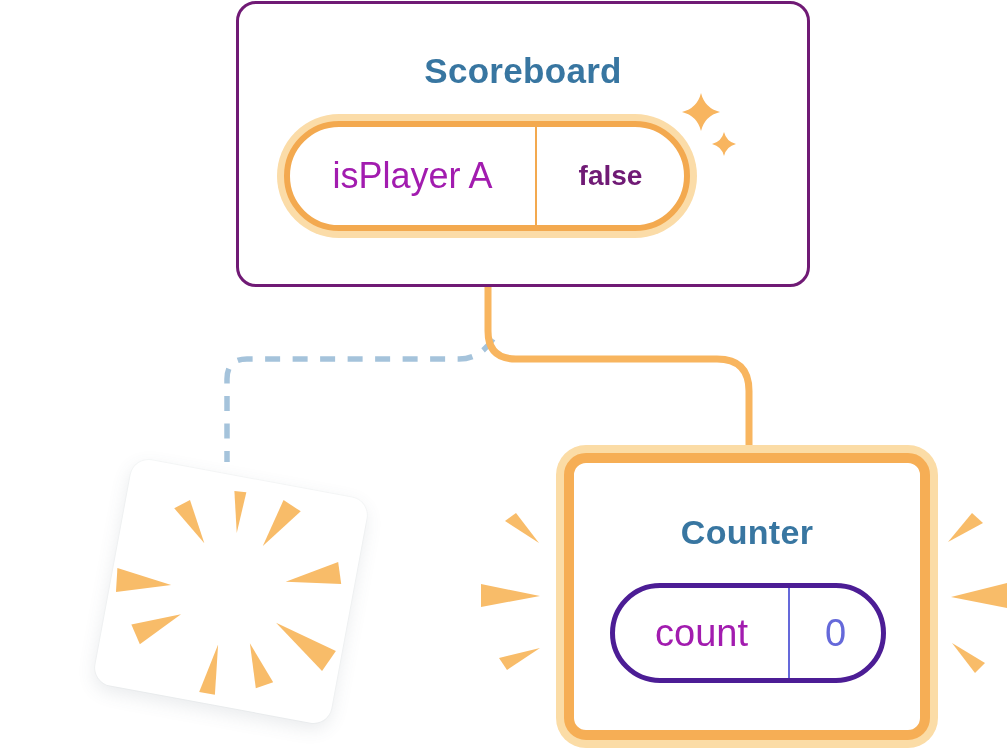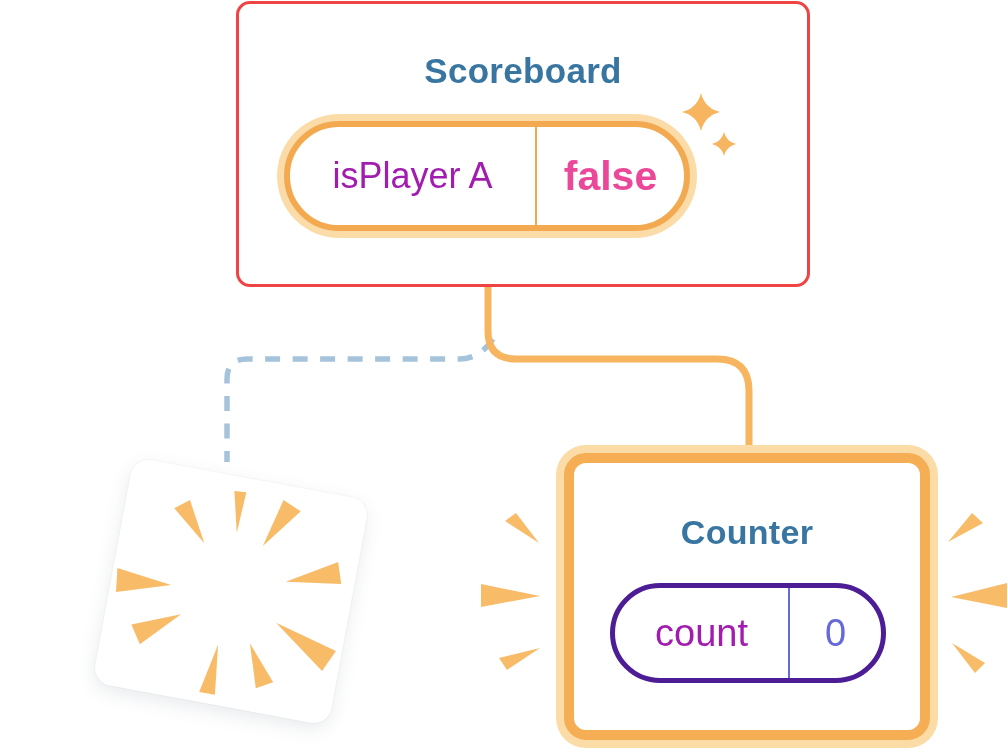--- a/index.html
+++ b/index.html
@@ -6,21 +6,21 @@
   .stage{
     position:relative;width:1008px;height:750px;overflow:hidden;background:#fff;
     font-family:"Liberation Sans", sans-serif;
   }
   .overlay{position:absolute;left:0;top:0;z-index:1;}
   .card{position:absolute;background:#fff;box-sizing:border-box;z-index:2;}
 
   
   .scoreboard{
     left:236px;top:1px;width:574px;height:286px;
-    border:3px solid #ef4444;border-radius:14px;
+    border:3px solid #701a75;border-radius:20px;
   }
   .comp-title{
     position:absolute;left:0;right:0;text-align:center;
     color:#3876A1;font-weight:600;letter-spacing:.3px;
   }
   .scoreboard .comp-title{top:49px;font-size:35px;line-height:36px;}
 
   
   .pill{
     position:absolute;display:flex;align-items:stretch;background:#fff;
@@ -29,21 +29,21 @@
   .pill-orange{
     left:45px;top:117px;width:406px;height:110px;
     border:6px solid #F3A94F;border-radius:55px;
     box-shadow:0 0 0 7px #FBDCA8;
   }
   .pill-seg{display:flex;align-items:center;justify-content:center;}
   .pill-orange .seg-name{flex:0 0 245px;}
   .pill-orange .seg-value{flex:1;}
   .pill-orange .pill-divider{width:2px;background:#F3A94F;}
   .state-name{color:#a21caf;font-size:36px;}
-  .state-value{color:#ec4899;font-size:41px;font-weight:700;}
+  .state-value{color:#701a75;font-size:28px;font-weight:700;}
 
   
   .counter{
     left:564px;top:453px;width:366px;height:287px;
     border:10px solid #F6AE55;border-radius:22px;
     box-shadow:0 0 0 8px #FBDCA6;
   }
   .counter .comp-title{top:52px;font-size:34px;line-height:35px;}
   .pill-indigo{
     left:36px;top:120px;width:276px;height:100px;

